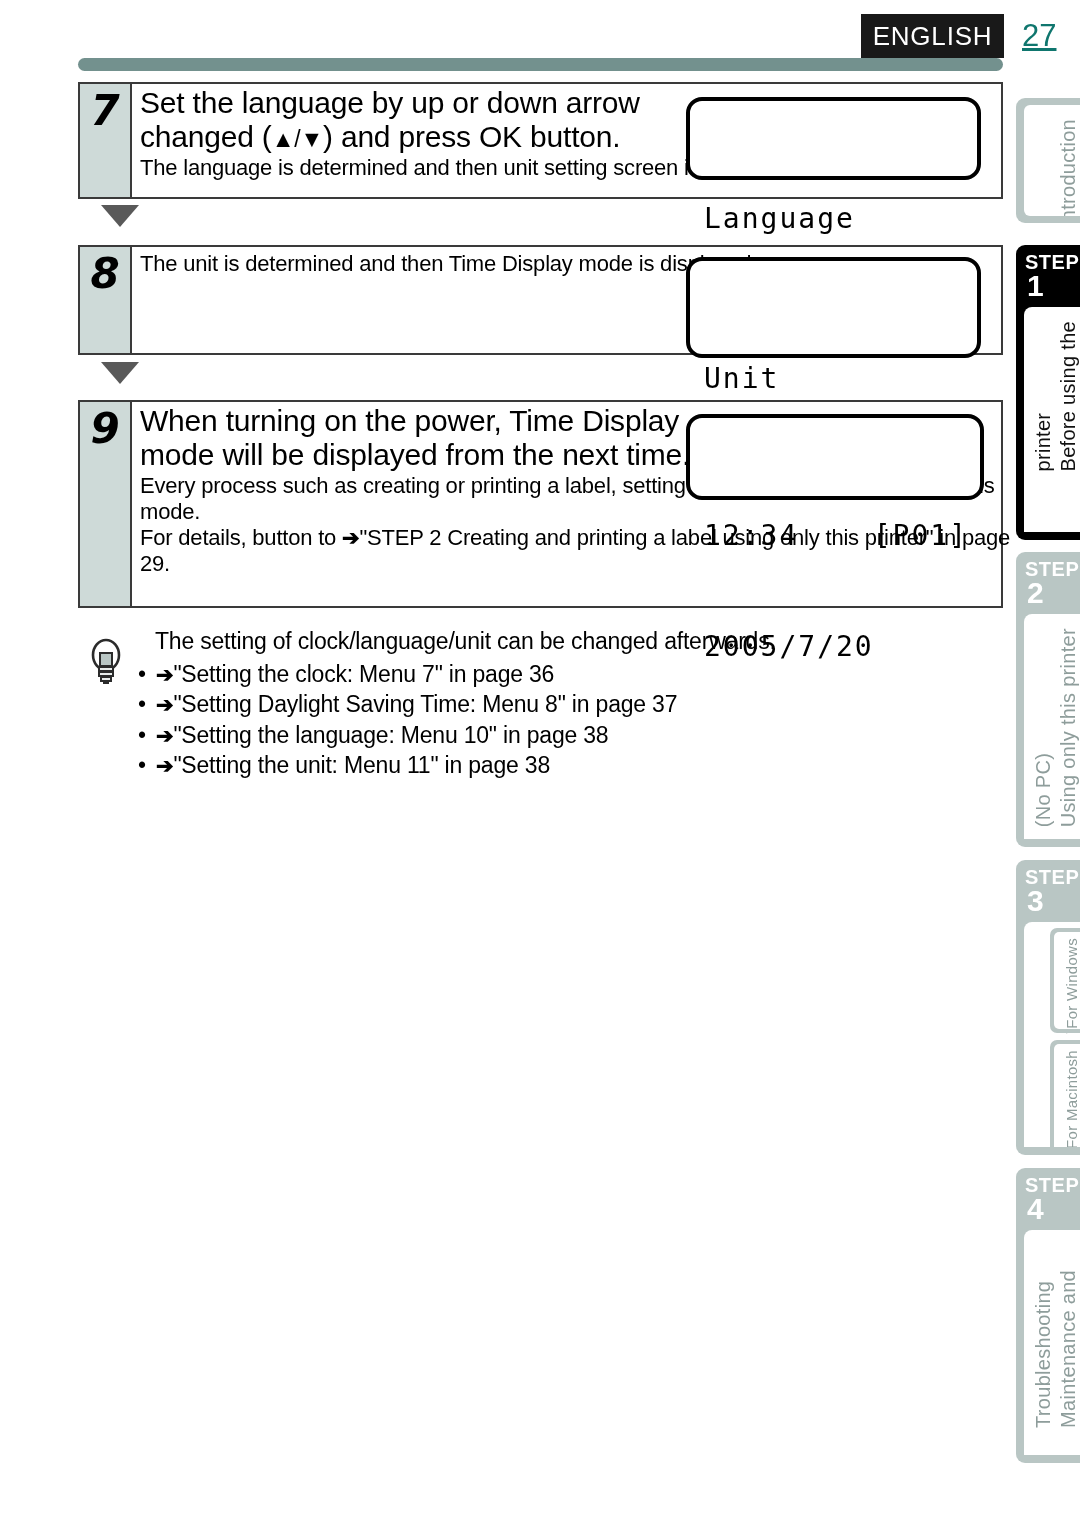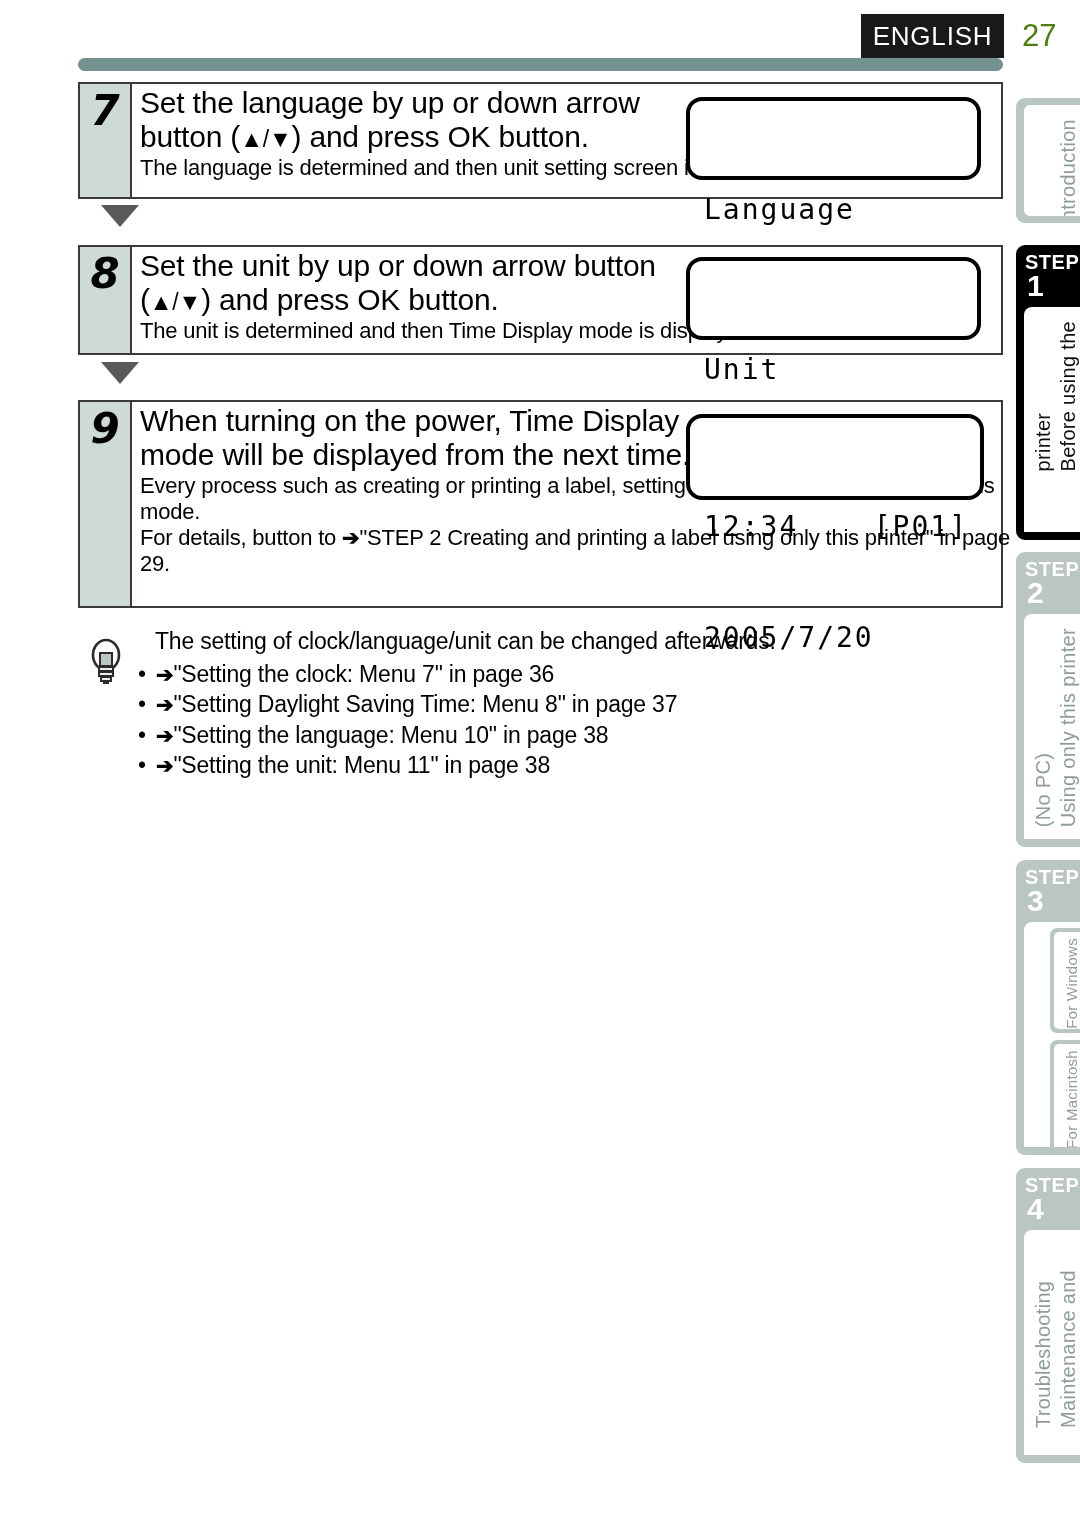--- a/index.html
+++ b/index.html
@@ -41,21 +41,22 @@
     color: #ffffff;
     font-size: 26px;
     font-weight: normal;
     letter-spacing: 0.8px;
   }
   #page-number {
     position: absolute;
     left: 1022px;
     top: 18px;
     font-size: 31px;
-    color: #4d7c0f;
+    color: #0f766e;
+    text-decoration: underline;
   }
 
   
   .step-box {
     position: absolute;
     left: 78px;
     width: 925px;
     border: 2px solid #3a3a3a;
     background: #ffffff;
     box-sizing: border-box;
@@ -109,21 +110,21 @@
   .lcd {
     position: absolute;
     border: 4px solid #000;
     border-radius: 16px;
     background: #ffffff;
     box-sizing: border-box;
     font-family: "DejaVu Sans Mono", monospace;
     font-size: 28px;
     letter-spacing: 2px;
     line-height: 1.32;
-    padding: 17px 0 6px 14px;
+    padding: 26px 0 6px 14px;
     color: #000;
     white-space: pre;
   }
 
   
   .connector {
     position: absolute;
     left: 101px;
     width: 0;
     height: 0;
@@ -290,47 +291,43 @@
 
 <div id="page-number">27</div>
 
 <div class="step-box" id="step-7" style="top:82px; height:117px;">
   <div class="step-num-cell">
     <div class="num">7</div>
   </div>
   <div class="step-body">
     <div class="step-title">
       <span>Set the language by up or down arrow</span><br>
-      <span>button (</span><span class="arrow-glyph">▲/▼</span><span>) and press OK button.</span>
+      <span>changed (</span><span class="arrow-glyph">▲/▼</span><span>) and press OK button.</span>
     </div>
     <div class="step-desc">The language is determined and then unit setting screen is displayed.</div>
   </div>
 </div>
 
 <div class="lcd" id="lcd-7" style="left:686px; top:97px; width:295px; height:83px;">
   <div>Language</div>
   <div>♦English - US</div>
 </div>
 
 <div class="connector" style="top:205px;"></div>
 
 <div class="step-box" id="step-8" style="top:245px; height:110px;">
   <div class="step-num-cell">
     <div class="num">8</div>
   </div>
   <div class="step-body">
-    <div class="step-title">
-      <span>Set the unit by up or down arrow button</span><br>
-      <span>(</span><span class="arrow-glyph">▲/▼</span><span>) and press OK button.</span>
-    </div>
     <div class="step-desc">The unit is determined and then Time Display mode is displayed.</div>
   </div>
 </div>
 
-<div class="lcd" id="lcd-8" style="left:686px; top:257px; width:295px; height:83px;">
+<div class="lcd" id="lcd-8" style="left:686px; top:257px; width:295px; height:101px;">
   <div>Unit</div>
   <div>♦inch</div>
 </div>
 
 <div class="connector" style="top:362px;"></div>
 
 <div class="step-box" id="step-9" style="top:400px; height:208px;">
   <div class="step-num-cell">
     <div class="num">9</div>
   </div>

